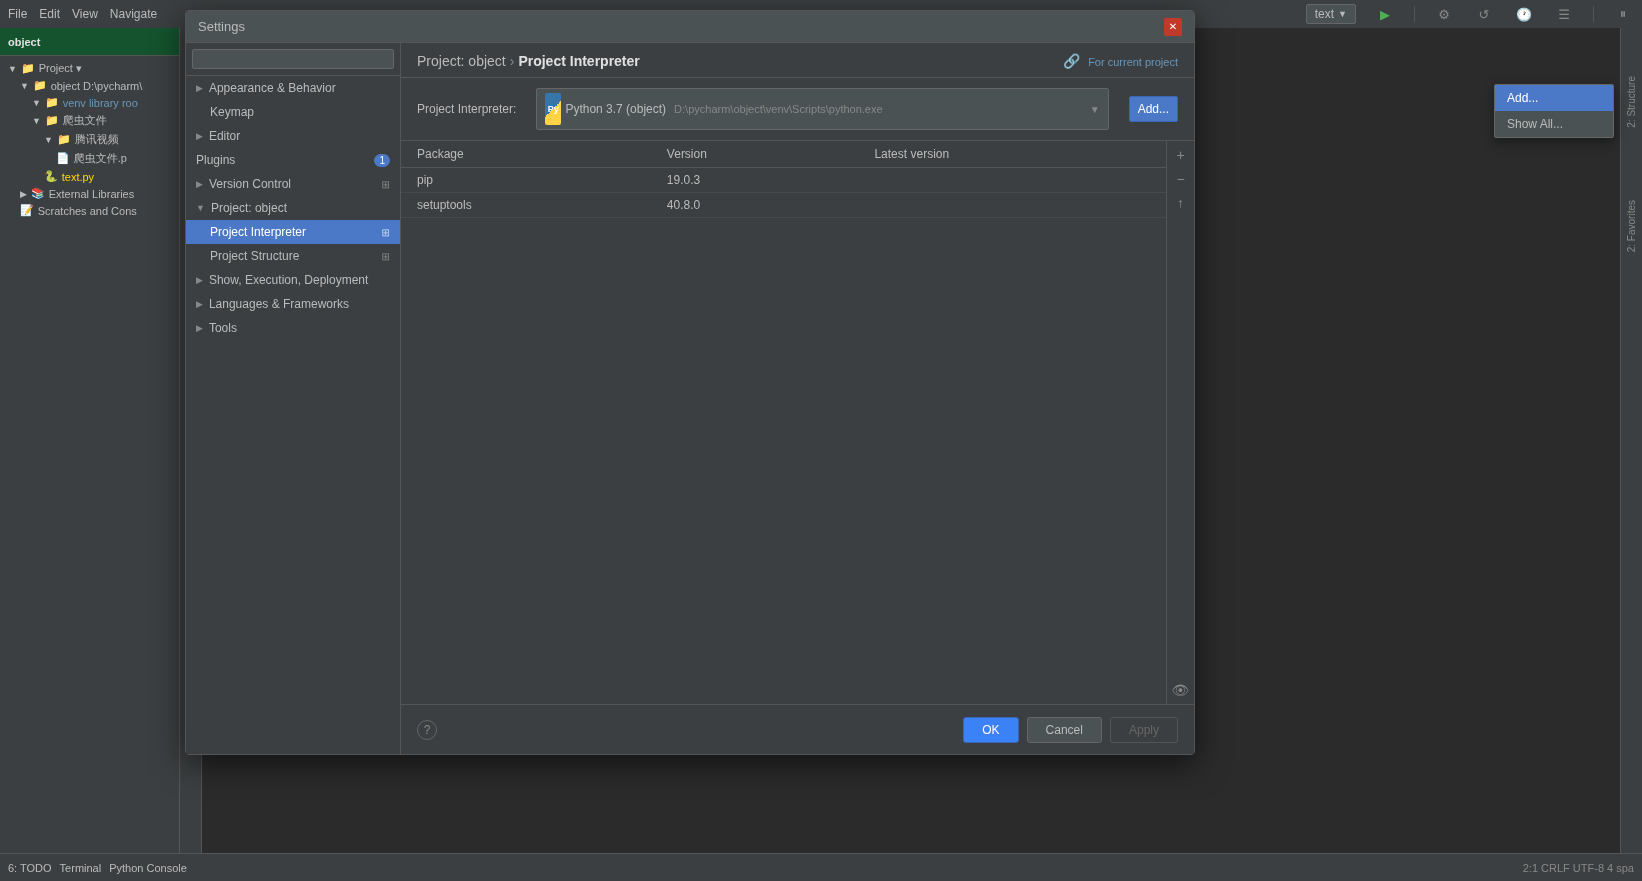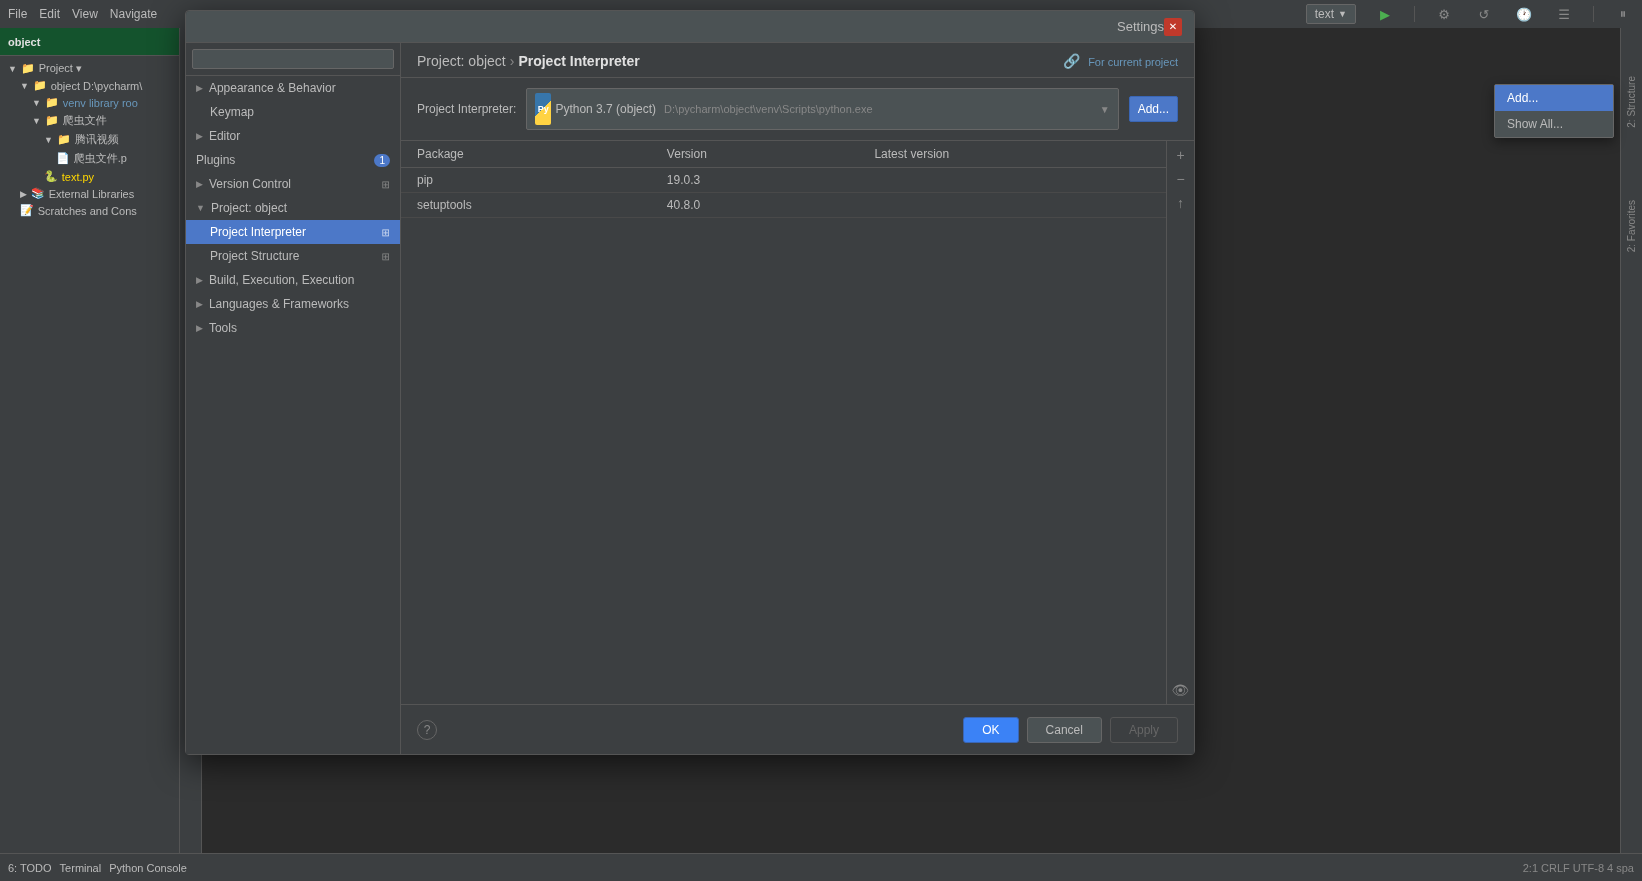--- a/index.html
+++ b/index.html
@@ -113,21 +113,21 @@
       background: #4b5254;
       border-bottom: 1px solid #555;
       display: flex;
       align-items: center;
       padding: 0 12px;
       font-size: 13px;
       color: #bbbbbb;
       border-radius: 4px 4px 0 0;
       position: relative;
     }
-    .dialog-titlebar .title { flex: 1; text-align: right; }
+    .dialog-titlebar .title { flex: 1; }
     .dialog-close {
       width: 18px; height: 18px;
       background: #c0392b;
       border-radius: 2px;
       display: flex; align-items: center; justify-content: center;
       cursor: pointer;
       color: #fff;
       font-size: 10px;
     }
     .dialog-body {
@@ -209,21 +209,21 @@
       font-size: 11px;
       color: #6897bb;
       cursor: pointer;
     }
 
     
     .interpreter-row {
       display: flex;
       align-items: center;
       padding: 10px 16px;
-      gap: 10px;
+      gap: 20px;
       border-bottom: 1px solid #555;
     }
     .interpreter-label {
       font-size: 12px;
       color: #bbbbbb;
       white-space: nowrap;
     }
     .interpreter-select {
       flex: 1;
       background: #4b5254;
@@ -562,21 +562,21 @@
       <div class="nav-item indent1 active">
         <span>Project Interpreter</span>
         <span style="margin-left:auto; font-size:10px; opacity:0.7;">⊞</span>
       </div>
       <div class="nav-item indent1">
         <span>Project Structure</span>
         <span style="margin-left:auto; font-size:10px; color:#888;">⊞</span>
       </div>
       <div class="nav-item">
         <span class="arrow">▶</span>
-        <span>Build, Execution, Execution</span>
+        <span>Show, Execution, Deployment</span>
       </div>
       <div class="nav-item">
         <span class="arrow">▶</span>
         <span>Languages &amp; Frameworks</span>
       </div>
       <div class="nav-item">
         <span class="arrow">▶</span>
         <span>Tools</span>
       </div>
     </div>

